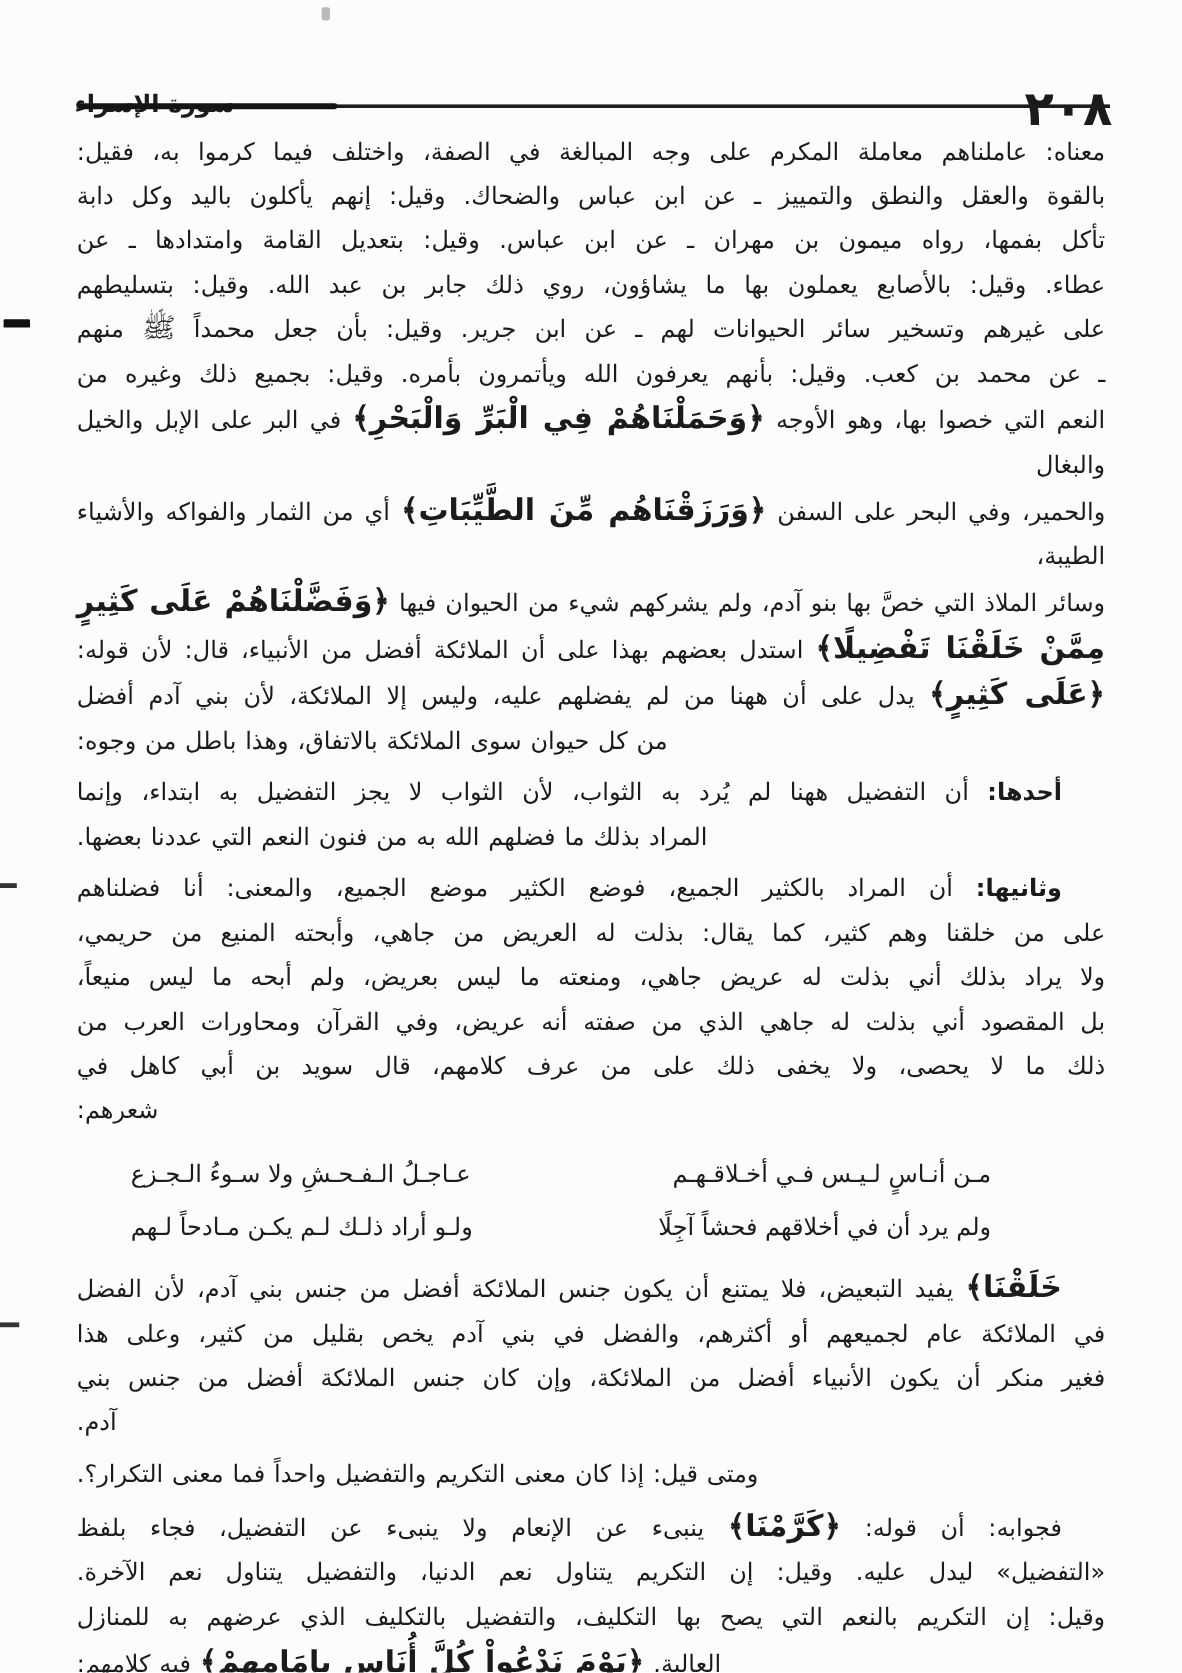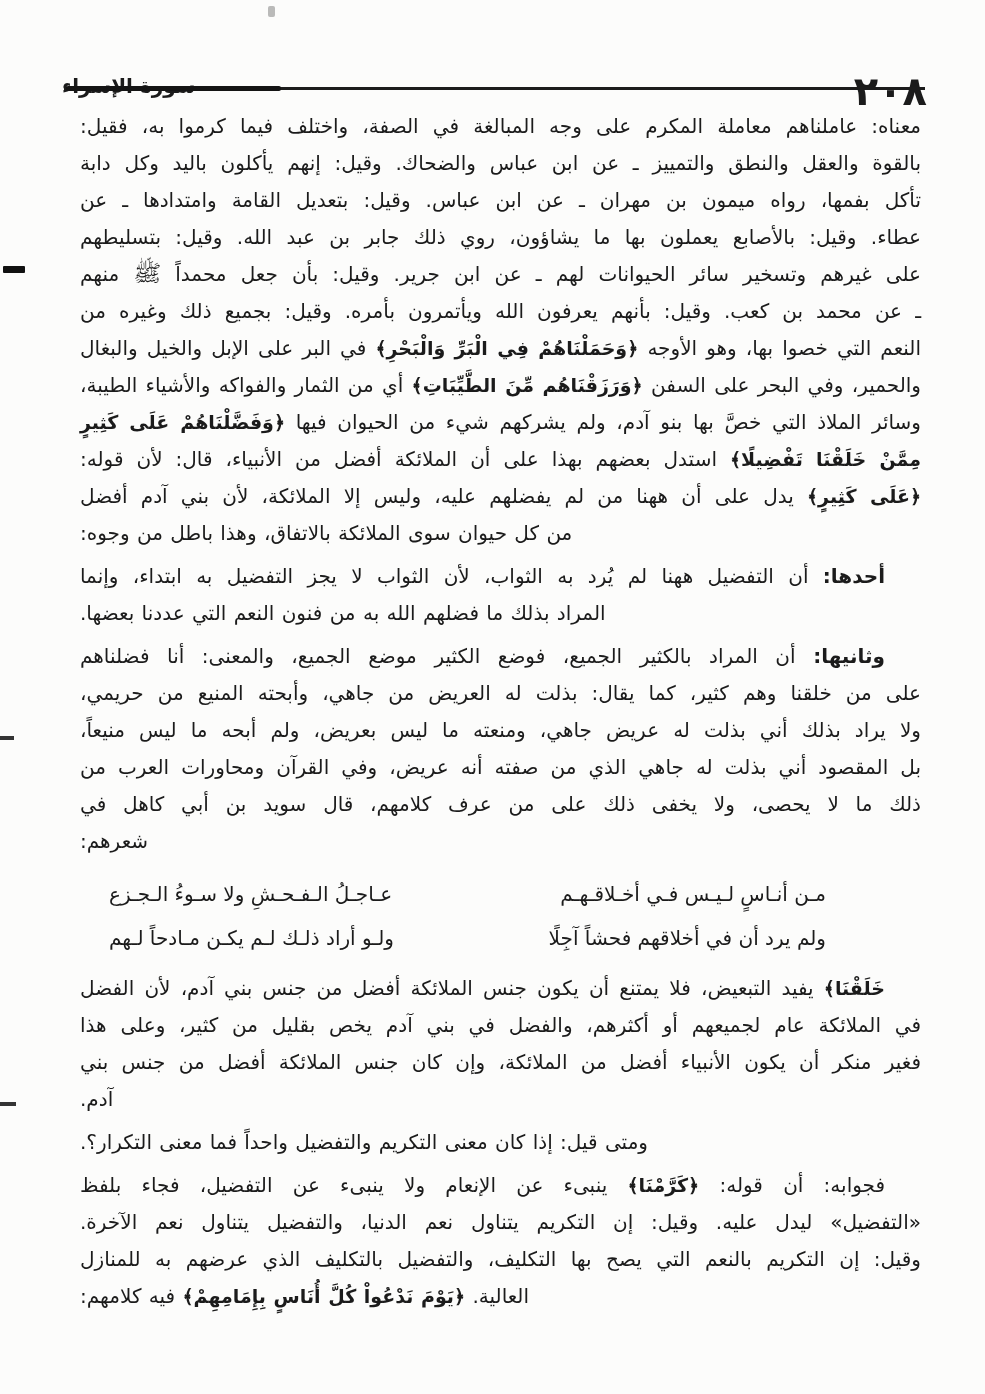--- a/index.html
+++ b/index.html
@@ -26,31 +26,31 @@
     position:absolute; top:87px; left:64px; right:60px;
     height:3px; background:#1c1c1c;
   }
   .header-rule-thick {
     position:absolute; top:86px; left:66px; width:215px;
     height:5px; background:#141414; border-radius:2px;
   }
   .body-block {
     position:absolute; top:108px; right:64px; left:64px;
   }
-  .para { margin:0 0 6px 16px; }
+  .para { margin:0 0 6px 0; }
   .line {
     font-size:20px; line-height:37px;
     text-align:left;
     word-spacing:1px;
   }
   .line.just { text-align:justify; text-align-last:justify; }
   .para.indent .line:first-child { padding-right:36px; }
   .seg-t {}
   .seg-b { font-weight:bold; }
-  .seg-q { font-weight:bold; font-size:19px; }
+  .seg-q { font-weight:bold; font-size:25px; }
   .seg-saw { font-size:23px; line-height:1; }
   .poetry { margin:12px 95px 10px 45px; }
   .vrow {
     display:flex; justify-content:space-between;
     font-size:20px; line-height:44px;
   }
   .artifact { position:absolute; background:#111; }
   .art-1 { left:3px; top:266px; width:22px; height:7px; border-radius:1px; }
   .art-2 { left:0;  top:736px; width:14px; height:4px; opacity:.85; }
   .art-3 { left:0;  top:1102px; width:16px; height:4px; opacity:.85; }

